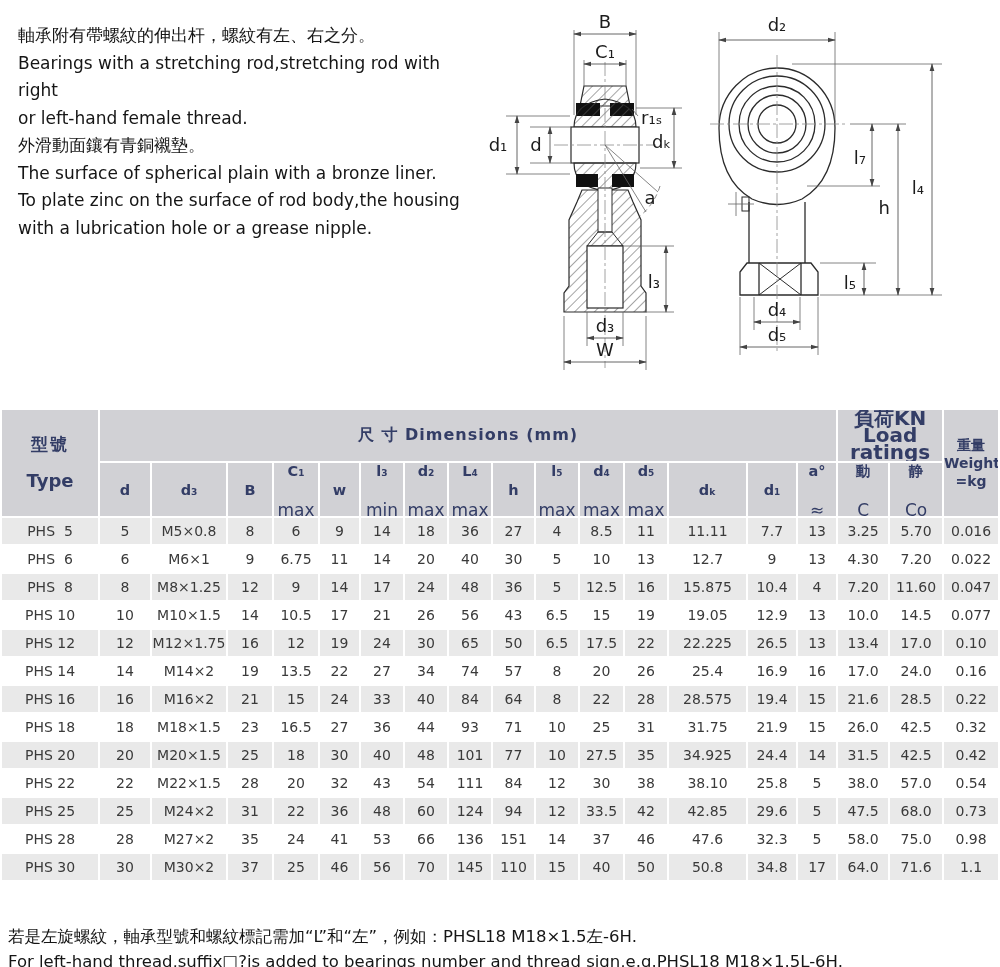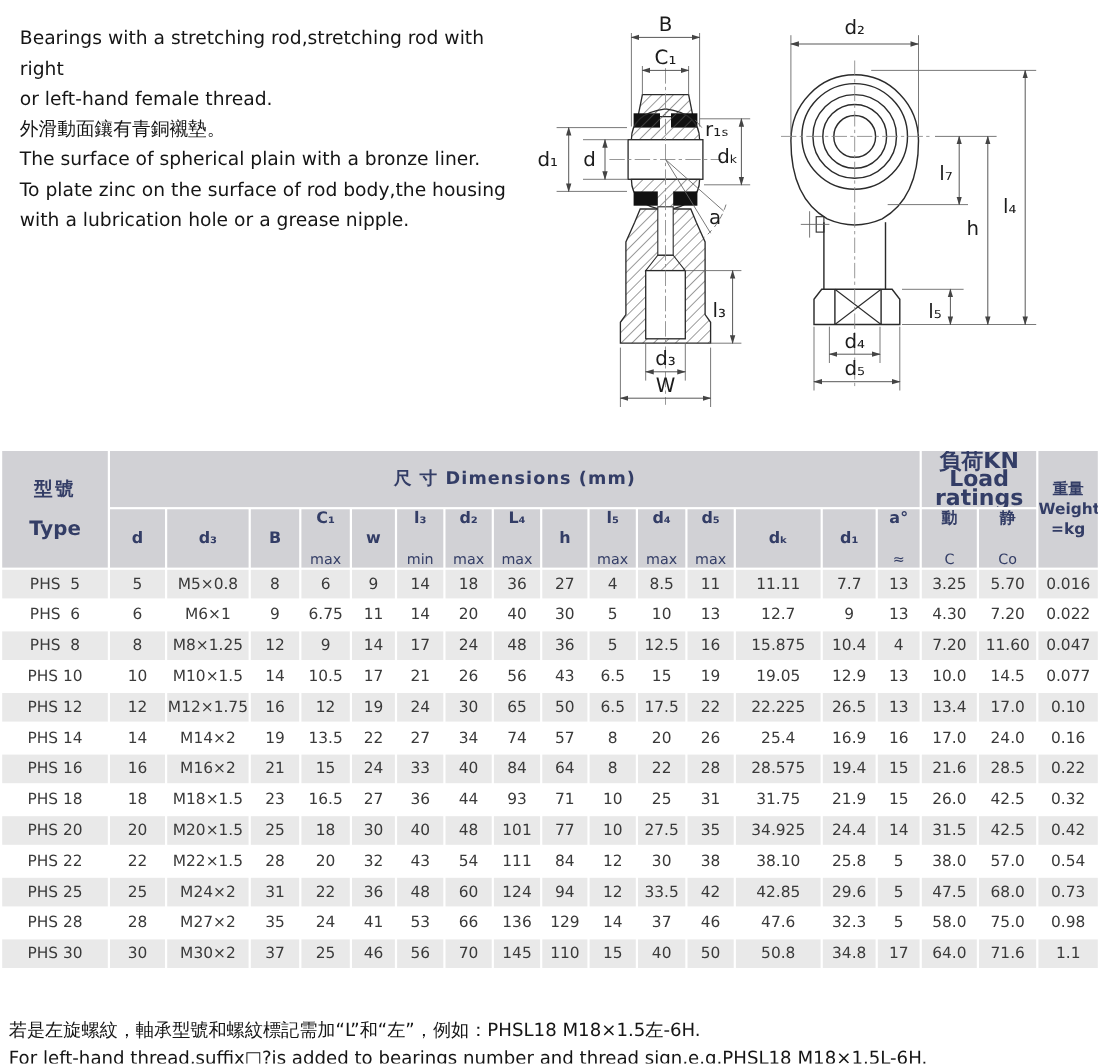--- a/index.html
+++ b/index.html
@@ -25,35 +25,36 @@
   thead th{background:#d1d1d5;color:#333d66;font-weight:bold;}
   .type-th{font-size:17px;}
   .type-th .type-zh{margin:8px 0 14px 0;letter-spacing:2px;}
   .type-th .type-en{margin:8px 0 10px 0;font-size:18px;font-weight:bold;}
   .h1{height:36px;}
   .dims-th{font-size:16px;letter-spacing:1px;}
   .load-th div{font-size:20px;line-height:17px;}
   .weight-th div{font-size:14px;line-height:18px;}
   .colhead{height:46px;}
   .col-main{font-size:14.5px;line-height:16px;}
-  .col-sub{font-size:13px;line-height:12px;font-weight:normal;margin-top:25px;}
+  .col-sub{font-size:17px;line-height:12px;font-weight:normal;margin-top:25px;}
   tbody td{height:26px;font-size:14px;color:#3a3a3a;}
   tbody tr:nth-child(odd) td{background:#e9e9e9;}
   tbody tr:nth-child(even) td{background:#ffffff;}
   tbody td.type-cell{white-space:pre;}
   
   .footer{position:absolute;left:8px;top:924px;width:990px;color:#151515;
           font-size:16.5px;line-height:25px;}
 </style>
 </head>
 <body>
 
 <div class="page">
 
   <div class="intro">
+    <div>軸承附有帶螺紋的伸出杆，螺紋有左、右之分。</div>
     <div>Bearings with a stretching rod,stretching rod with right</div>
     <div>or left-hand female thread.</div>
     <div>外滑動面鑲有青銅襯墊。</div>
     <div>The surface of spherical plain with a bronze liner.</div>
     <div>To plate zinc on the surface of rod body,the housing</div>
     <div>with a lubrication hole or a grease nipple.</div>
   </div>
 
   <svg class="drawings" viewBox="0 0 530 400">
     <defs>
@@ -523,21 +524,21 @@
           <tr>
             <td class="type-cell">PHS 28</td>
             <td>28</td>
             <td>M27×2</td>
             <td>35</td>
             <td>24</td>
             <td>41</td>
             <td>53</td>
             <td>66</td>
             <td>136</td>
-            <td>129</td>
+            <td>151</td>
             <td>14</td>
             <td>37</td>
             <td>46</td>
             <td>47.6</td>
             <td>32.3</td>
             <td>5</td>
             <td>58.0</td>
             <td>75.0</td>
             <td>0.98</td>
           </tr>

